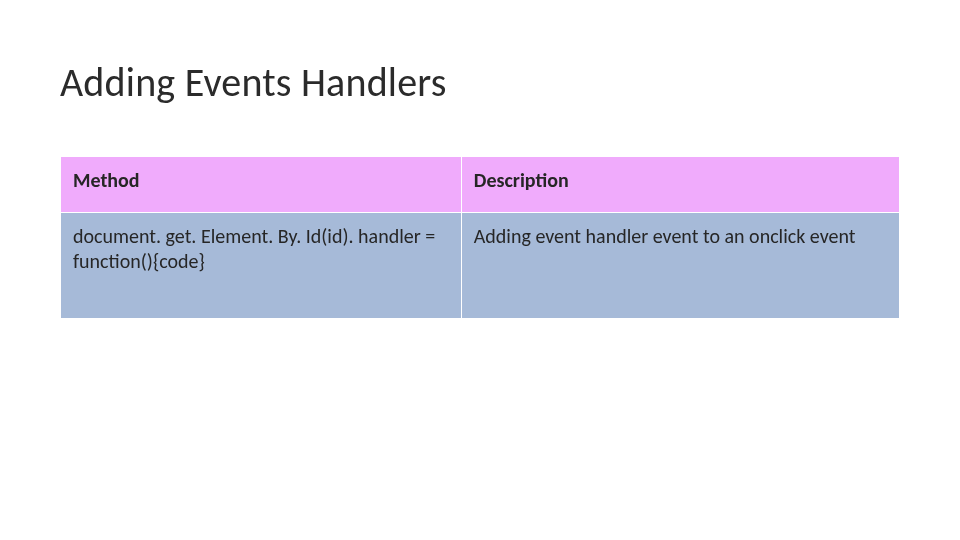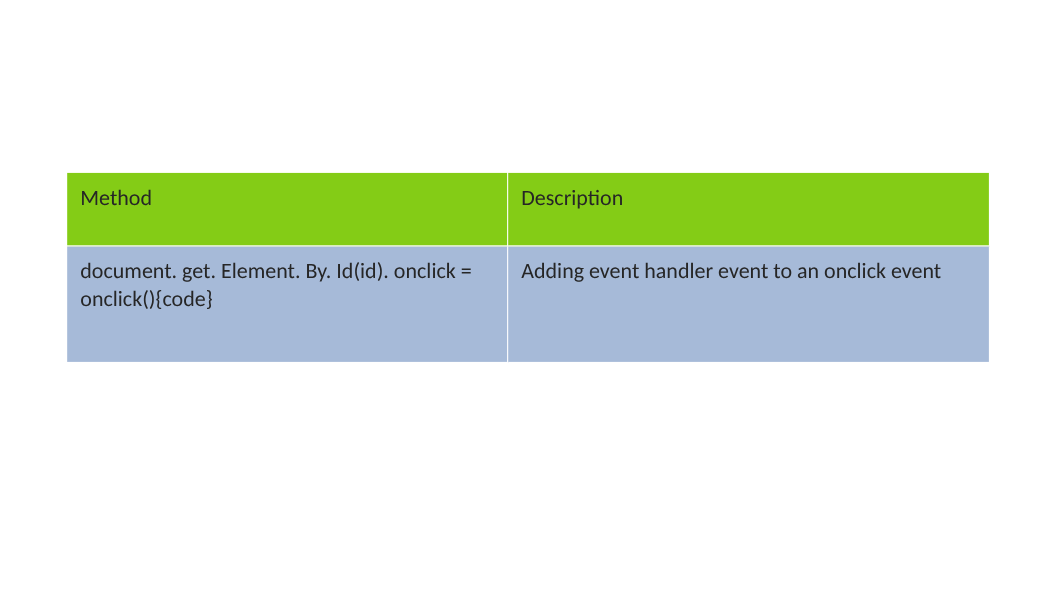--- a/index.html
+++ b/index.html
@@ -36,44 +36,45 @@
   .tbl td {
     border: 1px solid #ffffff;
     background: #a6bad8;
     padding: 11px 12px 11px 12px;
     font-size: 20px;
     line-height: 1.25;
     vertical-align: top;
     color: #262626;
   }
   .tbl tr.header-row td {
-    background: #84cc16;
-    font-weight: 400;
+    background: #f0abfc;
+    font-weight: 700;
     padding-top: 11px;
-    padding-bottom: 30px;
+    padding-bottom: 19px;
   }
   .tbl tr.data-row td {
     padding-top: 11px;
     padding-bottom: 44px;
   }
   .col-method { width: 400px; }
   .col-desc   { width: 440px; }
 </style>
 </head>
 <body>
 
 <div class="slide">
 
+  <div class="title">Adding Events Handlers</div>
 
   <table class="tbl">
     <tbody>
         <tr class="header-row">
       <td class="col-method">Method</td>
       <td class="col-desc">Description</td>
     </tr>
     <tr class="data-row">
-      <td class="col-method">document. get. Element. By. Id(id). onclick = onclick(){code}</td>
+      <td class="col-method">document. get. Element. By. Id(id). handler = function(){code}</td>
       <td class="col-desc">Adding event handler event to an onclick event</td>
     </tr>
   </tbody>
     </table>
 
 </div>
 
 </body></html>

